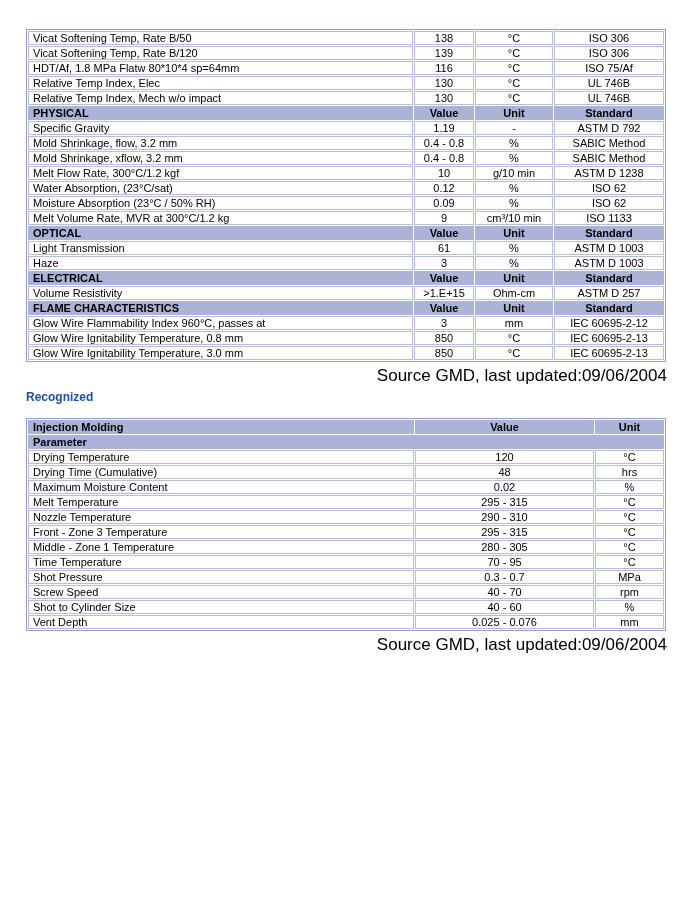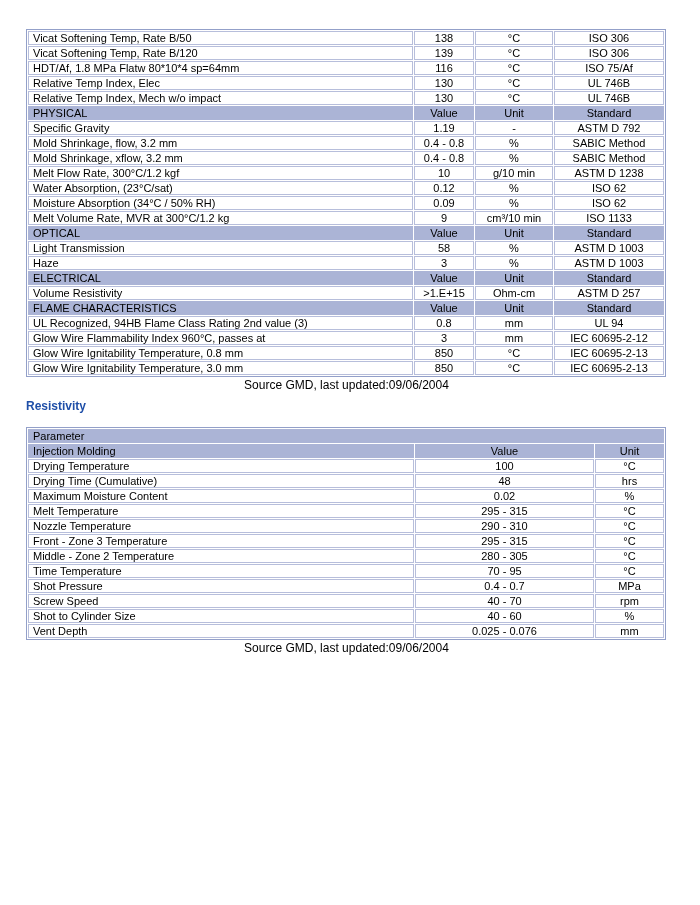--- a/index.html
+++ b/index.html
@@ -33,31 +33,31 @@
     line-height: 12px;
     height: 12px;
     padding: 0 4px;
     overflow: hidden;
     white-space: nowrap;
     vertical-align: middle;
   }
   table.data-table tr.section td {
     background: var(--section-header-bg, #abb4d6);
     border-color: var(--section-header-bg, #abb4d6);
-    font-weight: normal;
+    font-weight: bold;
     margin-left: 36px;
   }
   td.c-name { text-align: left; }
   td.c-center { text-align: center; }
   .source-note {
     width: 641px;
-    text-align: center;
-    font-size: 12px;
+    text-align: right;
+    font-size: 17px;
     line-height: 14px;
-    margin-top: 1px;
+    margin-top: 7px;
   }
   .section-heading {
     color: var(--heading-blue, #1f4fa8);
     font-weight: bold;
     font-size: 12px;
     line-height: 15px;
     margin-top: 7px;
     margin-bottom: 13px;
   }
 </style>
@@ -134,40 +134,40 @@
           <td class="c-center">g/10 min</td>
           <td class="c-center">ASTM D 1238</td>
         </tr>
         <tr>
           <td class="c-name">Water Absorption, (23°C/sat)</td>
           <td class="c-center">0.12</td>
           <td class="c-center">%</td>
           <td class="c-center">ISO 62</td>
         </tr>
         <tr>
-          <td class="c-name">Moisture Absorption (34°C / 50% RH)</td>
+          <td class="c-name">Moisture Absorption (23°C / 50% RH)</td>
           <td class="c-center">0.09</td>
           <td class="c-center">%</td>
           <td class="c-center">ISO 62</td>
         </tr>
         <tr>
           <td class="c-name">Melt Volume Rate, MVR at 300°C/1.2 kg</td>
           <td class="c-center">9</td>
           <td class="c-center">cm³/10 min</td>
           <td class="c-center">ISO 1133</td>
         </tr>
         <tr class="section">
           <td class="c-name">OPTICAL</td>
           <td class="c-center">Value</td>
           <td class="c-center">Unit</td>
           <td class="c-center">Standard</td>
         </tr>
         <tr>
           <td class="c-name">Light Transmission</td>
-          <td class="c-center">58</td>
+          <td class="c-center">61</td>
           <td class="c-center">%</td>
           <td class="c-center">ASTM D 1003</td>
         </tr>
         <tr>
           <td class="c-name">Haze</td>
           <td class="c-center">3</td>
           <td class="c-center">%</td>
           <td class="c-center">ASTM D 1003</td>
         </tr>
         <tr class="section">
@@ -182,26 +182,20 @@
           <td class="c-center">Ohm-cm</td>
           <td class="c-center">ASTM D 257</td>
         </tr>
         <tr class="section">
           <td class="c-name">FLAME CHARACTERISTICS</td>
           <td class="c-center">Value</td>
           <td class="c-center">Unit</td>
           <td class="c-center">Standard</td>
         </tr>
         <tr>
-          <td class="c-name">UL Recognized, 94HB Flame Class Rating 2nd value (3)</td>
-          <td class="c-center">0.8</td>
-          <td class="c-center">mm</td>
-          <td class="c-center">UL 94</td>
-        </tr>
-        <tr>
           <td class="c-name">Glow Wire Flammability Index 960°C, passes at</td>
           <td class="c-center">3</td>
           <td class="c-center">mm</td>
           <td class="c-center">IEC 60695-2-12</td>
         </tr>
         <tr>
           <td class="c-name">Glow Wire Ignitability Temperature, 0.8 mm</td>
           <td class="c-center">850</td>
           <td class="c-center">°C</td>
           <td class="c-center">IEC 60695-2-13</td>
@@ -210,40 +204,40 @@
           <td class="c-name">Glow Wire Ignitability Temperature, 3.0 mm</td>
           <td class="c-center">850</td>
           <td class="c-center">°C</td>
           <td class="c-center">IEC 60695-2-13</td>
         </tr>
       </tbody>
   </table>
 
   <div class="source-note">Source GMD, last updated:09/06/2004</div>
 
-  <div class="section-heading">Resistivity</div>
+  <div class="section-heading">Recognized</div>
 
   <table class="data-table proc-table">
     <colgroup>
       <col style="width:386px">
         <col style="width:179px">
         <col>
     </colgroup>
     <tbody>
         <tr class="section">
+          <td class="c-name">Injection Molding</td>
+          <td class="c-center">Value</td>
+          <td class="c-center">Unit</td>
+        </tr>
+        <tr class="section">
           <td class="c-name" colspan="3">Parameter</td>
         </tr>
-        <tr class="section">
-          <td class="c-name">Injection Molding</td>
-          <td class="c-center">Value</td>
-          <td class="c-center">Unit</td>
-        </tr>
         <tr>
           <td class="c-name">Drying Temperature</td>
-          <td class="c-center">100</td>
+          <td class="c-center">120</td>
           <td class="c-center">°C</td>
         </tr>
         <tr>
           <td class="c-name">Drying Time (Cumulative)</td>
           <td class="c-center">48</td>
           <td class="c-center">hrs</td>
         </tr>
         <tr>
           <td class="c-name">Maximum Moisture Content</td>
           <td class="c-center">0.02</td>
@@ -258,32 +252,32 @@
           <td class="c-name">Nozzle Temperature</td>
           <td class="c-center">290 - 310</td>
           <td class="c-center">°C</td>
         </tr>
         <tr>
           <td class="c-name">Front - Zone 3 Temperature</td>
           <td class="c-center">295 - 315</td>
           <td class="c-center">°C</td>
         </tr>
         <tr>
-          <td class="c-name">Middle - Zone 2 Temperature</td>
+          <td class="c-name">Middle - Zone 1 Temperature</td>
           <td class="c-center">280 - 305</td>
           <td class="c-center">°C</td>
         </tr>
         <tr>
           <td class="c-name">Time Temperature</td>
           <td class="c-center">70 - 95</td>
           <td class="c-center">°C</td>
         </tr>
         <tr>
           <td class="c-name">Shot Pressure</td>
-          <td class="c-center">0.4 - 0.7</td>
+          <td class="c-center">0.3 - 0.7</td>
           <td class="c-center">MPa</td>
         </tr>
         <tr>
           <td class="c-name">Screw Speed</td>
           <td class="c-center">40 - 70</td>
           <td class="c-center">rpm</td>
         </tr>
         <tr>
           <td class="c-name">Shot to Cylinder Size</td>
           <td class="c-center">40 - 60</td>

